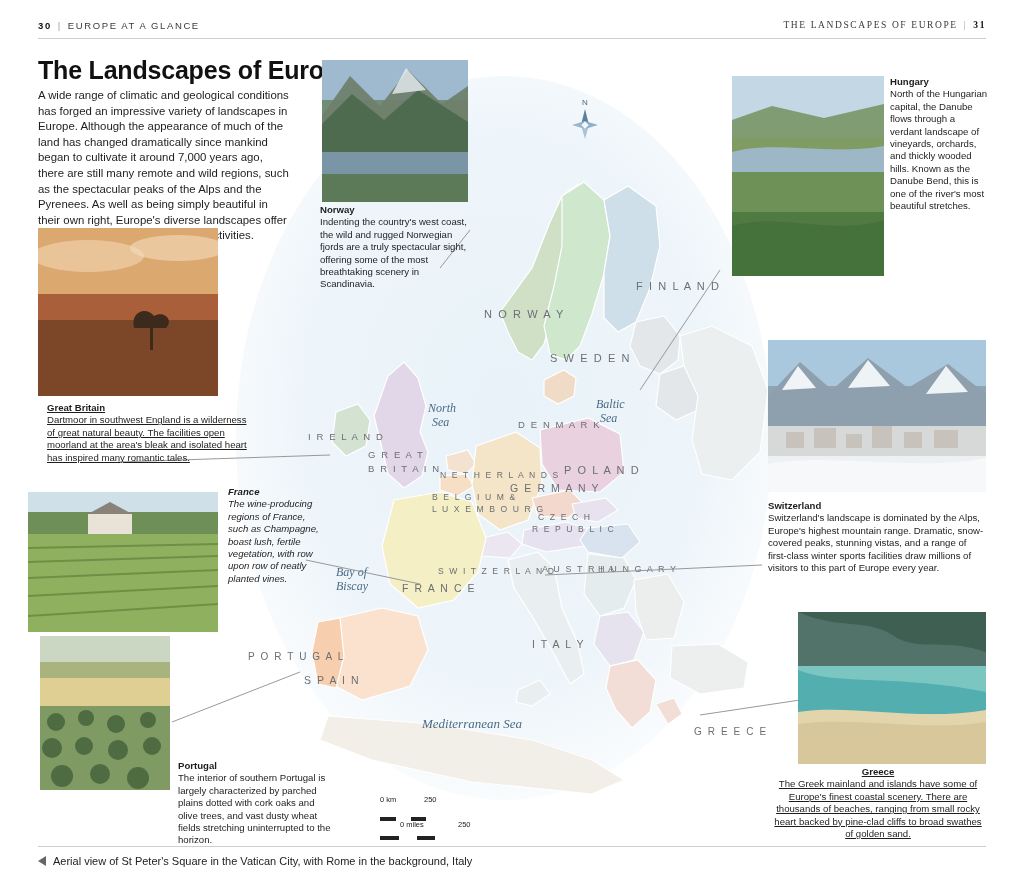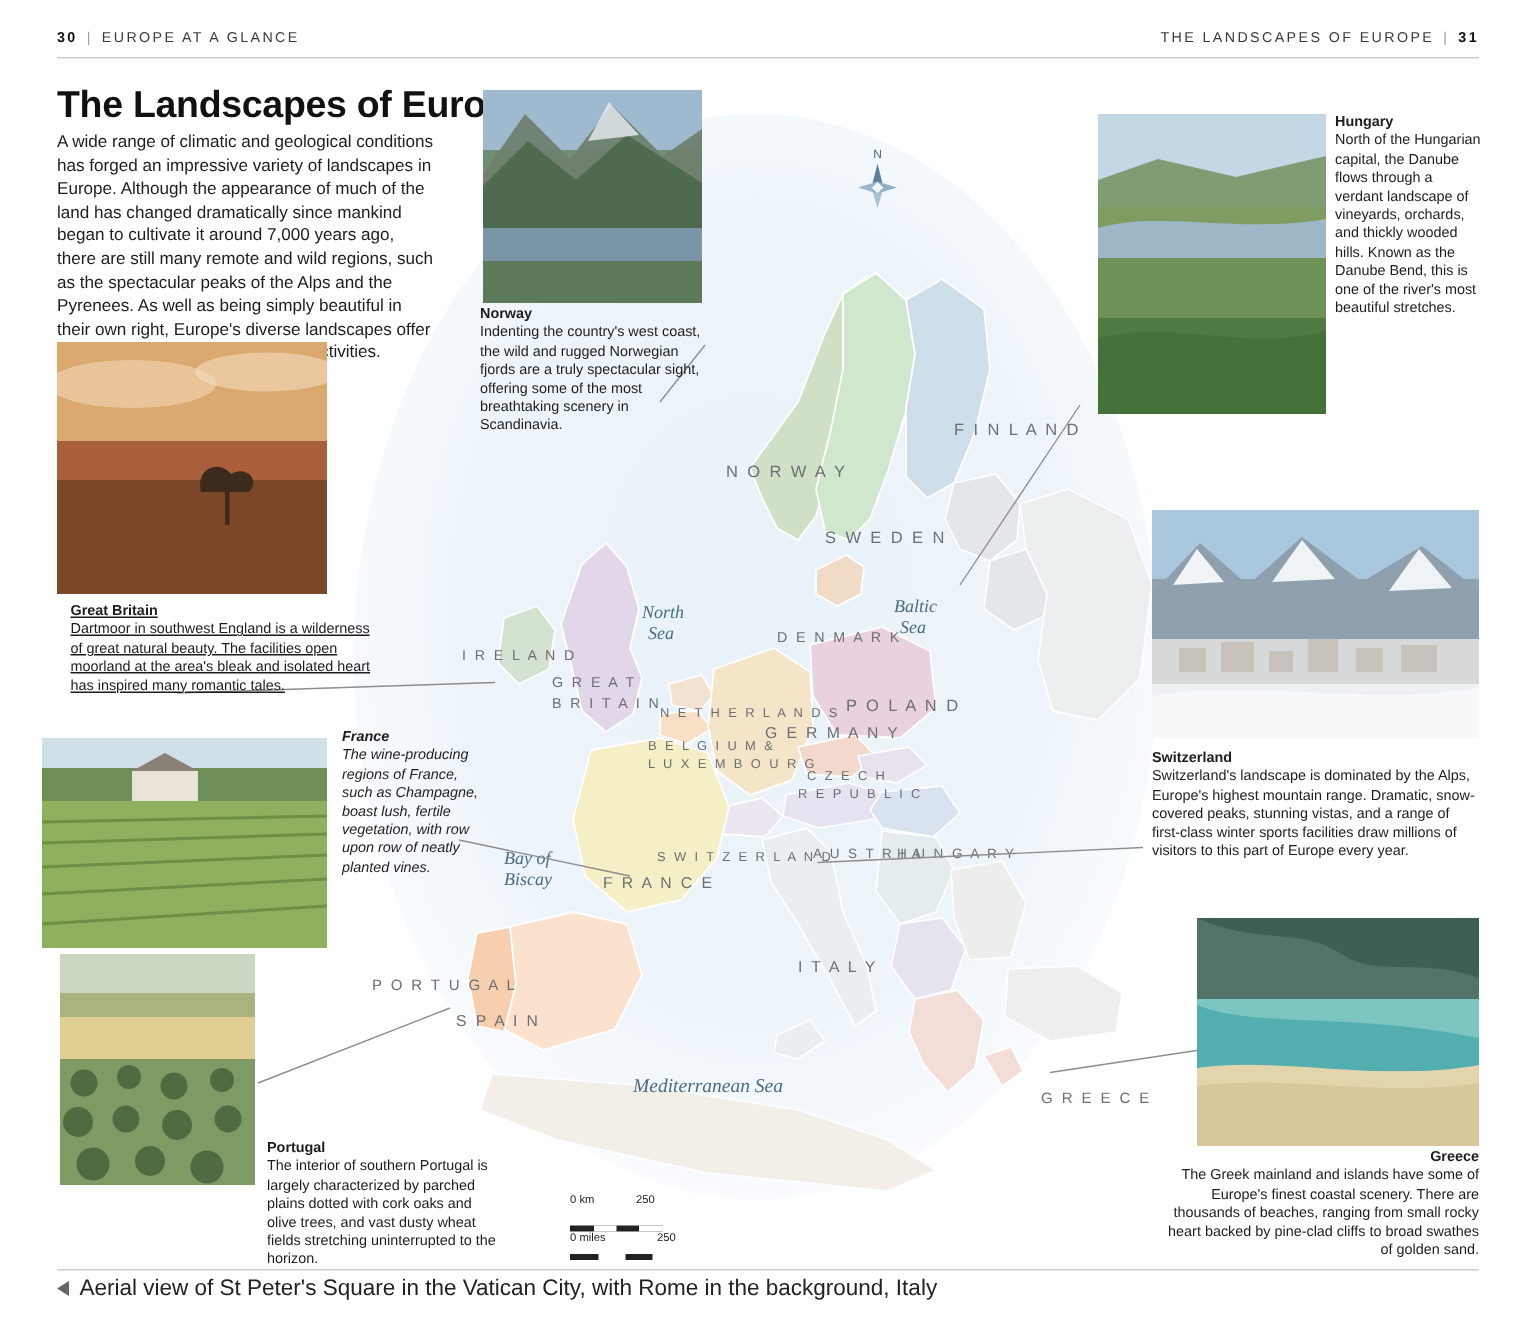--- a/index.html
+++ b/index.html
@@ -19,21 +19,21 @@
   .runhead {
     position: absolute;
     top: 20px;
     font-size: 9.5px;
     letter-spacing: 1.6px;
     color: #3a3a3a;
   }
   .runhead .num { font-weight: bold; color: #111; }
   .runhead .bar { color: #9aa0a6; margin: 0 6px; }
   .runhead.left { left: 38px; }
-  .runhead.right { right: 38px; }
+  .runhead.right { right: 38px; font-family: Liberation Serif, serif; }
   .rule {
     position: absolute;
     left: 38px; right: 38px; top: 38px;
     height: 1px; background: #cfcfcf;
   }
   .rule.bottom { top: auto; bottom: 42px; }
 
   
   .headline {
     position: absolute;
@@ -51,42 +51,42 @@
     line-height: 15.6px;
     color: #1d1d1d;
   }
 
   
   .photo { position: absolute; overflow: hidden; }
 
   
   .caption { position: absolute; font-size: 9.6px; line-height: 12.4px; color: #1d1d1d; }
   .caption .ttl { font-weight: bold; display: block; }
-  .caption.right { text-align: right; }
+  .caption.right { text-align: center; text-decoration: underline; }
 
   
   .map { position: absolute; left: 232px; top: 60px; width: 560px; height: 790px; }
   .map svg { display: block; }
 
   .sea-label { font-family: "Liberation Serif", serif; font-style: italic; fill: #4b6b86; }
   .country-label { font-family: "Liberation Sans", sans-serif; fill: #6b6f73; letter-spacing: 1.6px; }
 
   
   .scalebar { position: absolute; left: 380px; top: 798px; width: 85px; font-size: 7.5px; color: #222; }
   .scalebar .row { position: relative; height: 13px; }
   .scalebar .bar { position: absolute; left: 0; top: 6px; width: 62px; height: 4px; background: #222; }
   .scalebar .bar i { position: absolute; top: 0; height: 4px; background: #fff; }
   .scalebar .lab0 { position: absolute; left: 0; top: -3px; }
   .scalebar .lab1 { position: absolute; left: 44px; top: -3px; }
 
   
   .footer {
     position: absolute;
     left: 38px; bottom: 22px;
-    font-size: 15px;
+    font-size: 11px;
     color: #222;
   }
   .footer .tri {
     display: inline-block;
     width: 0; height: 0;
     border-top: 5px solid transparent;
     border-bottom: 5px solid transparent;
     border-right: 8px solid #666;
     margin-right: 7px;
     vertical-align: -1px;
@@ -377,21 +377,21 @@
     <div class="row">
       <span class="lab0">0 km</span>
       <span class="lab1">250</span>
     </div>
     <div style="position:relative;height:10px;">
       <div class="bar">
           <i style="left:16px;width:15px;"></i>
           <i style="left:46px;width:16px;"></i>
         </div>
     </div>
-    <div class="row" style="margin-top:2px;">
+    <div class="row" style="margin-top:2px;margin-left:20px;">
       <span class="lab0">0 miles</span>
       <span class="lab1" style="left:58px;">250</span>
     </div>
     <div style="position:relative;height:8px;">
       <div class="bar" style="top:0;width:74px;">
           <i style="left:19px;width:18px;"></i>
           <i style="left:55px;width:19px;"></i>
         </div>
     </div>
   </div>

